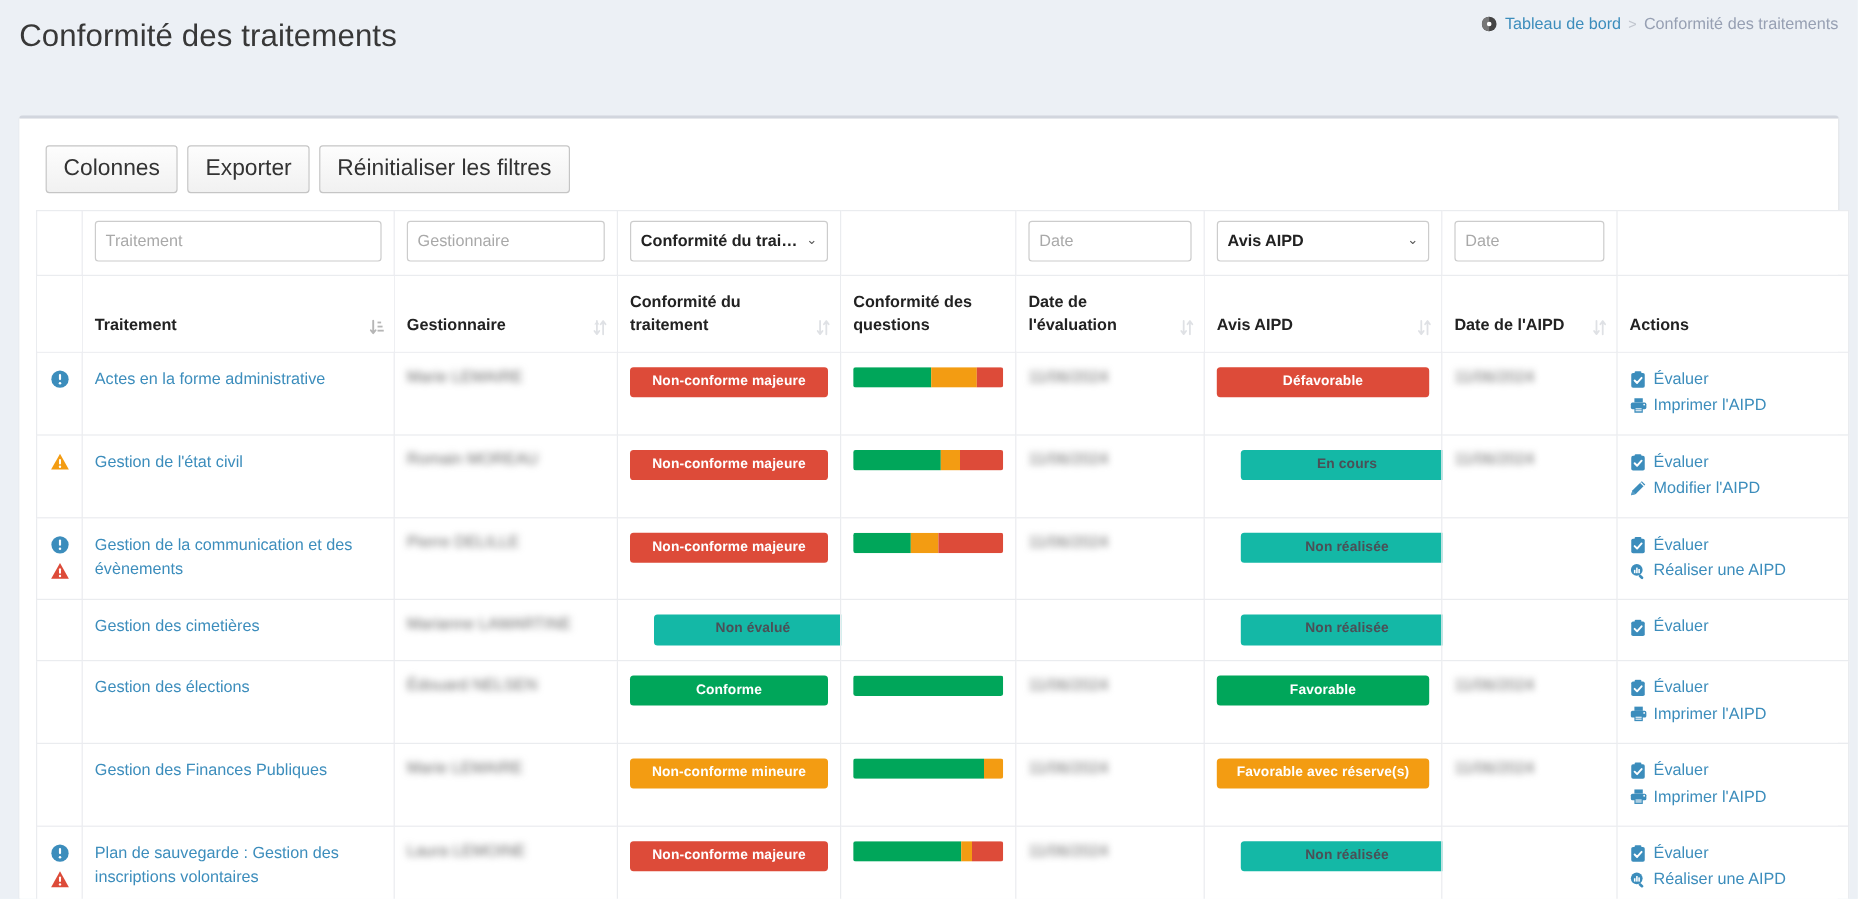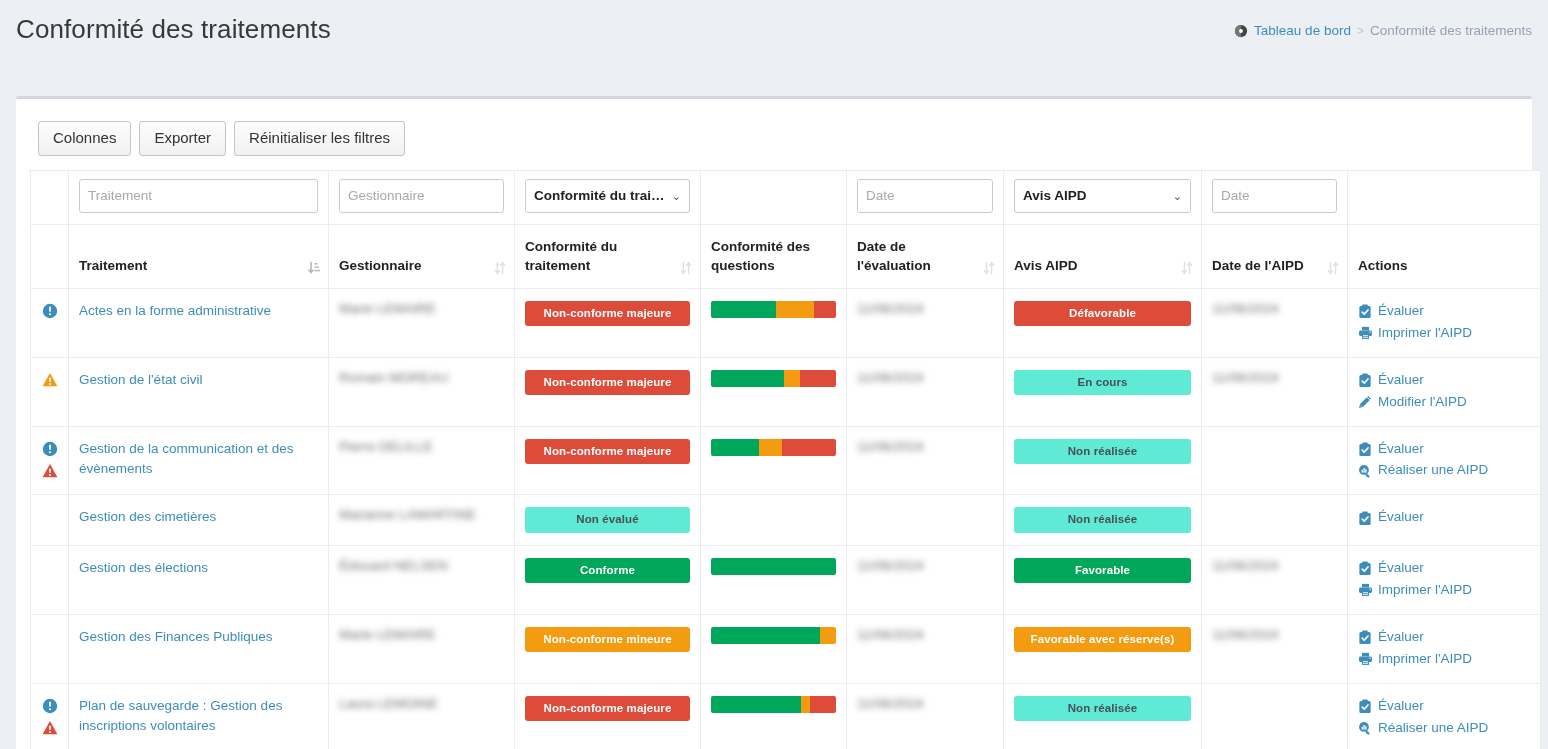--- a/index.html
+++ b/index.html
@@ -24,21 +24,21 @@
     font-size: 26px;
     font-weight: 400;
     color: #383838;
     margin: 0;
     line-height: 30px;
     letter-spacing: .1px;
   }
   .breadcrumb {
     position: absolute;
     right: 16px;
-    top: 23px;
+    top: 12px;
     font-size: 13.5px;
     display: flex;
     align-items: center;
     gap: 6px;
     color: #97a0b3;
   }
   .breadcrumb a { color: #3c8dbc; text-decoration: none; }
   .bc-sep { color: #c0c5ce; font-size: 12px; }
   .bc-current { color: #97a0b3; }
   .dash-icon { display:inline-block; width:14px; height:14px; position:relative; }
@@ -68,21 +68,21 @@
     box-shadow: 0 1px 1px rgba(0,0,0,.1);
     padding: 12px 14px 10px 14px;
     position: relative;
   }
   .toolbar { display: flex; gap: 8px; margin: 10px 0 14px 8px; }
   .tbtn {
     background: linear-gradient(#fdfdfd,#f1f1f1);
     border: 1px solid #c5c5c5;
     border-radius: 3px;
     padding: 7px 14px;
-    font-size: 15px;
+    font-size: 19px;
     color: #333;
     cursor: pointer;
     line-height: 1.25;
   }
 
   
   table.dt {
     width: 100%;
     border-collapse: collapse;
     font-size: 13px;
@@ -180,21 +180,21 @@
     font-size: 11.5px;
     font-weight: 700;
     padding: 5px 6px;
     line-height: 1.35;
     color: #fff;
     letter-spacing: .1px;
   }
   .badge.danger  { background: #dd4b39; }
   .badge.warning { background: #f39c12; }
   .badge.success { background: #00a65a; }
-  .badge.muted   { background: #5eead4; color: #4b4f56; }
+  .badge.muted   { background: #14b8a6; color: #4b4f56; margin-left: 20px; }
 
   
   .progress {
     width: 100%;
     height: 17px;
     border-radius: 2px;
     overflow: hidden;
     display: flex;
     background: transparent;
   }

